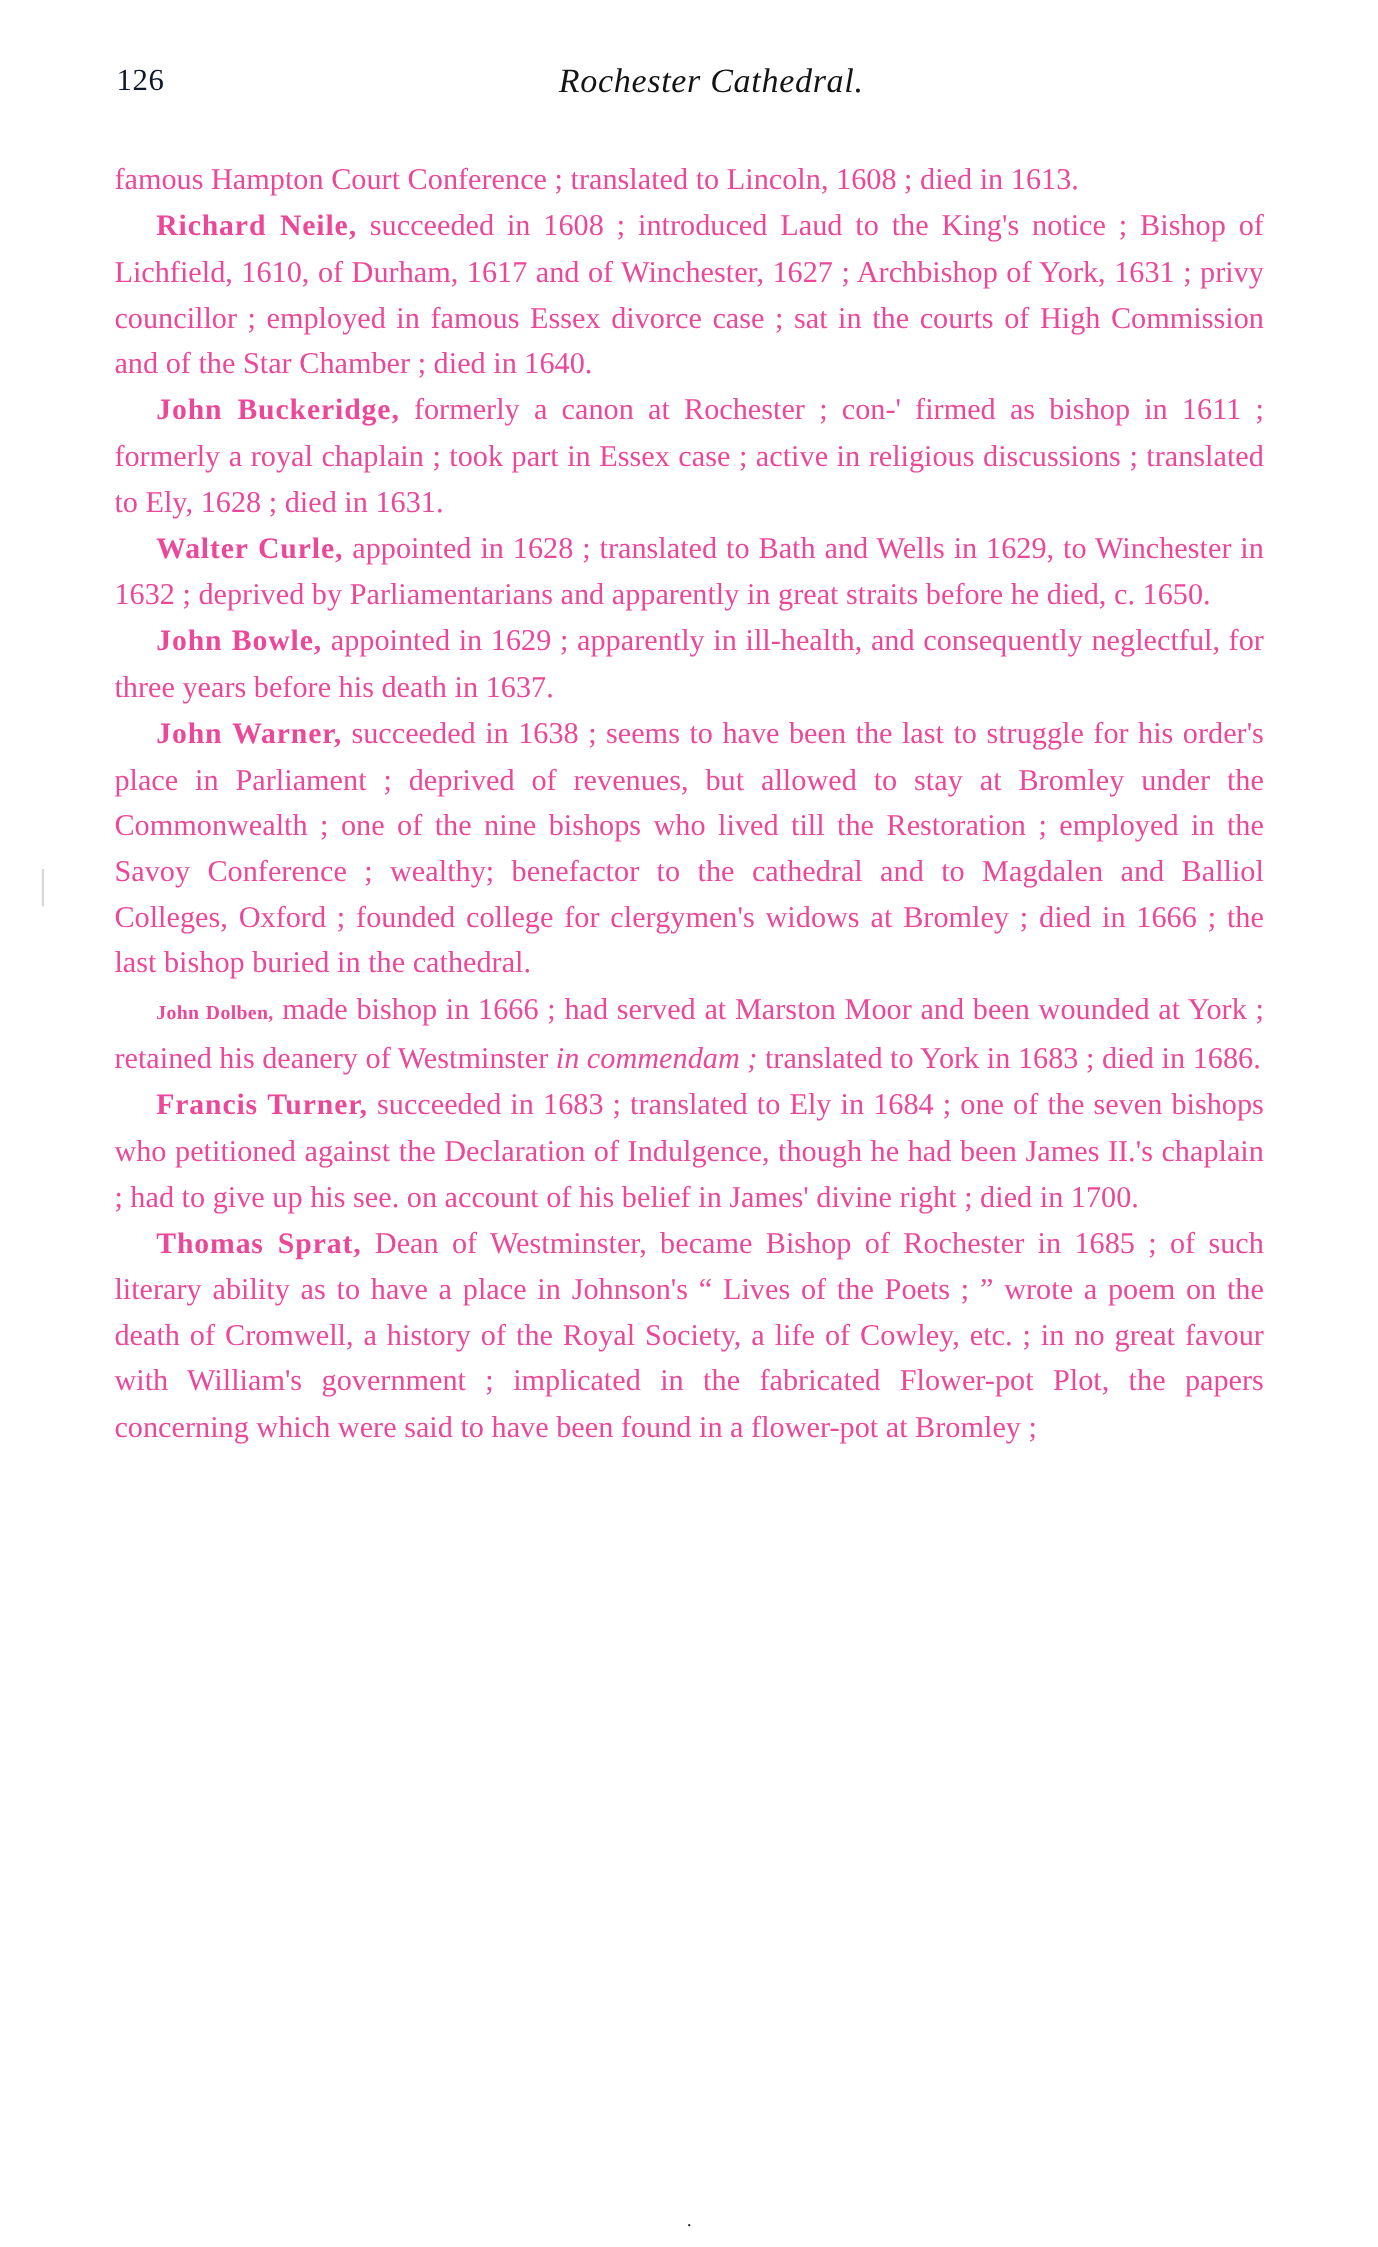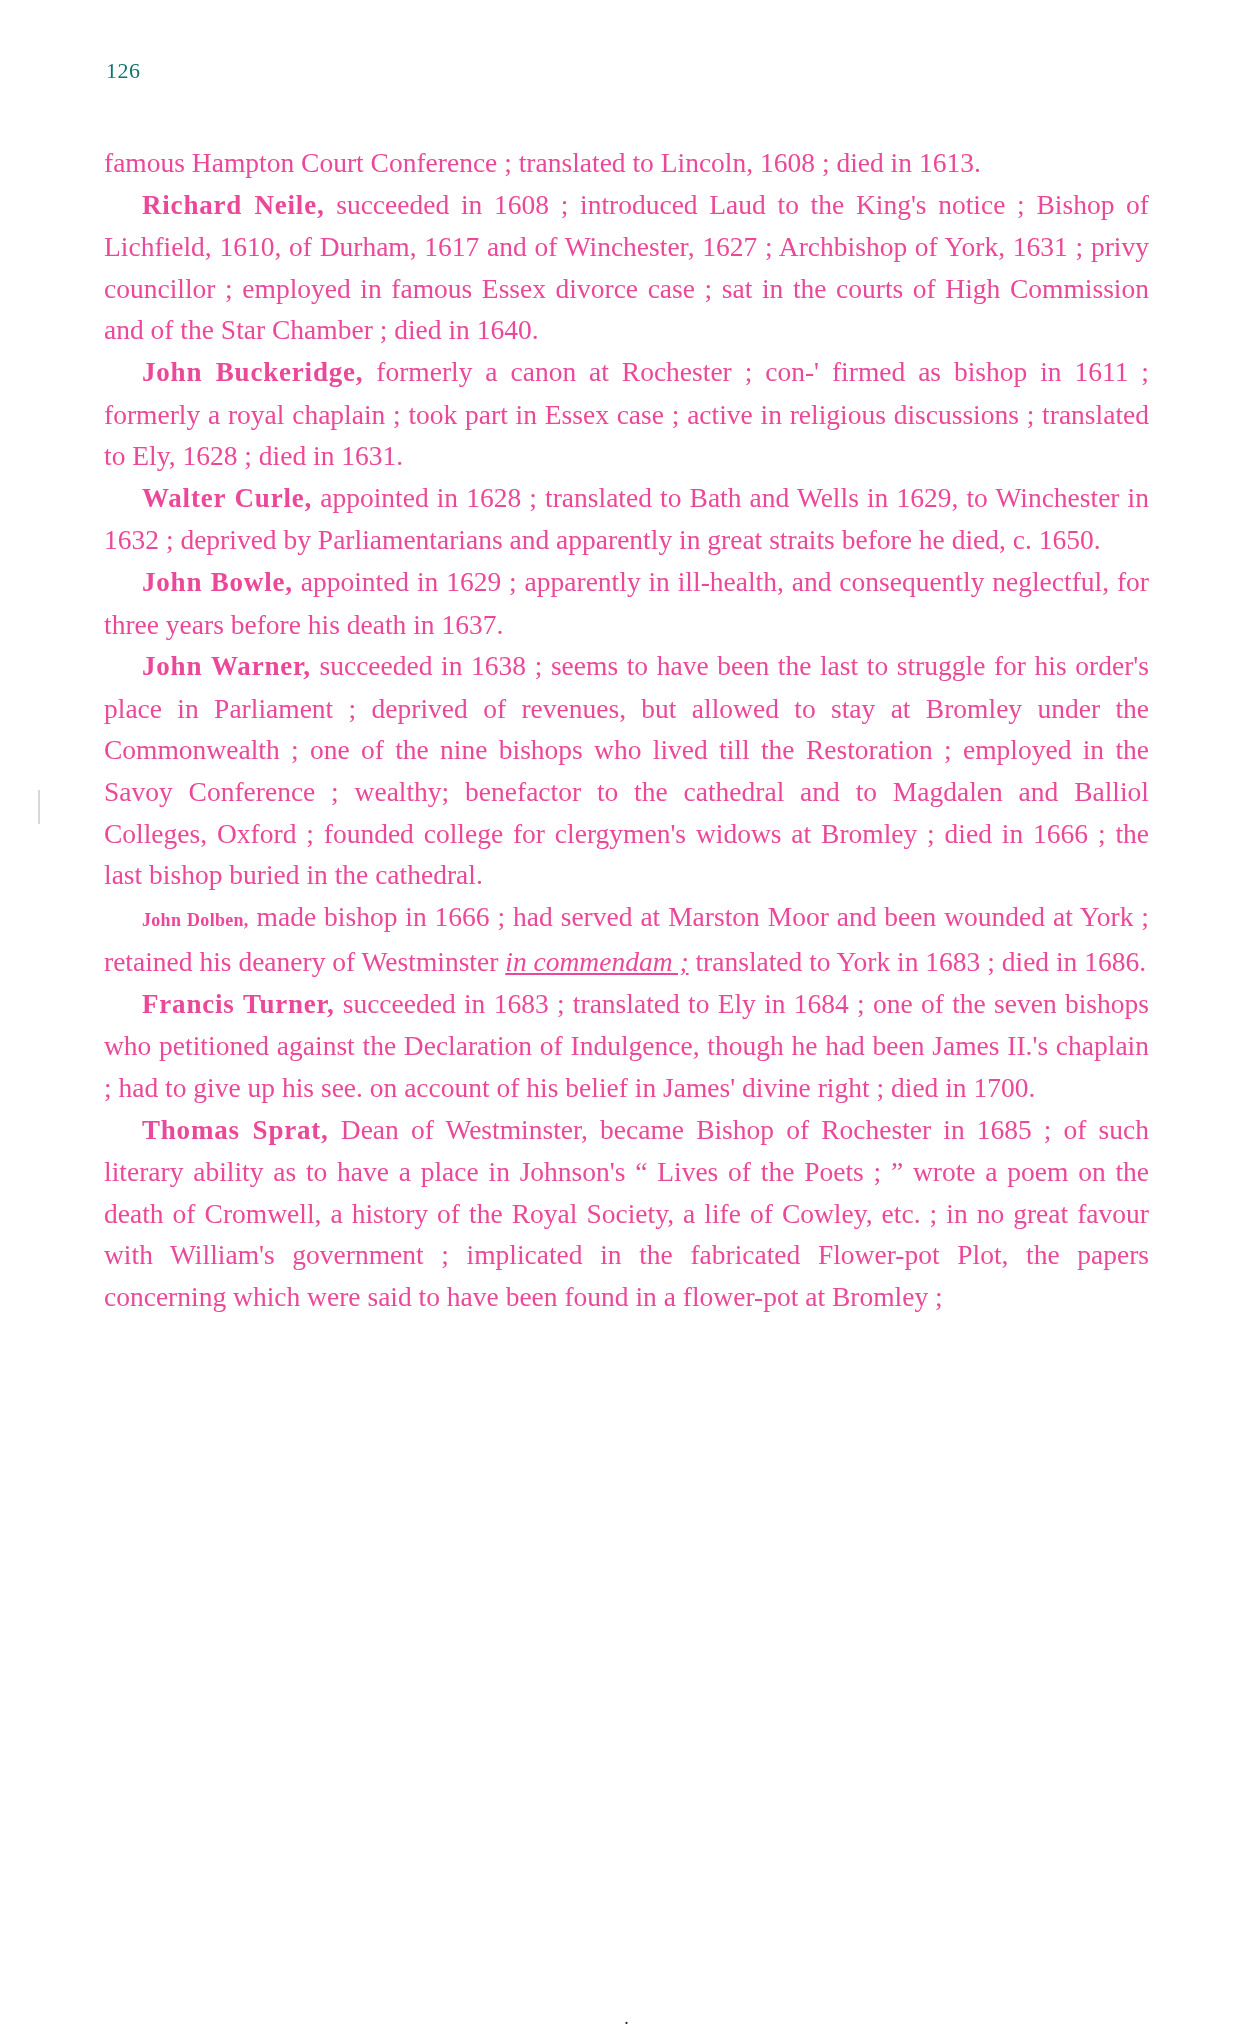--- a/index.html
+++ b/index.html
@@ -26,23 +26,23 @@
     position: absolute;
     top: 58px;
     left: 106px;
     right: 106px;
     height: 40px;
   }
   .folio {
     position: absolute;
     left: 0;
     top: 0;
-    font-size: 22px;
+    font-size: 28px;
     letter-spacing: 0.5px;
-    color: #0f766e;
+    color: #0f172a;
   }
   .running-title {
     position: absolute;
     left: 0;
     right: 0;
     top: -2px;
     text-align: center;
     font-style: italic;
     font-size: 31px;
     letter-spacing: 0.6px;
@@ -71,21 +71,20 @@
     letter-spacing: 0.8px;
     font-size: 27px;
   }
   .lead-tight {
     font-weight: bold;
     letter-spacing: 0.3px;
     font-size: 18px;
   }
   em {
     font-style: italic;
-    text-decoration: underline;
   }
   .footmark {
     position: absolute;
     bottom: 14px;
     left: 50%;
     transform: translateX(-50%);
     font-size: 18px;
     color: #2a2a2a;
   }
   .edge-mark {
@@ -97,20 +96,21 @@
     background: #d8d8d8;
   }
 </style>
 </head>
 <body>
 
 <div class="page">
 
   <div class="header">
     <div class="folio">126</div>
+    <div class="running-title">Rochester Cathedral.</div>
   </div>
 
   <div class="edge-mark"></div>
 
   <div class="body-text">
 
     <p><span>famous Hampton Court Conference ; translated to Lincoln, 1608 ; died in 1613.</span></p>
 
     <p class="indent"><span class="lead">Richard Neile,</span><span> succeeded in 1608 ; introduced Laud to the King's notice ; Bishop of Lichfield, 1610, of Durham, 1617 and of Winchester, 1627 ; Archbishop of York, 1631 ; privy councillor ; employed in famous Essex divorce case ; sat in the courts of High Commission and of the Star Chamber ; died in 1640.</span></p>
 

